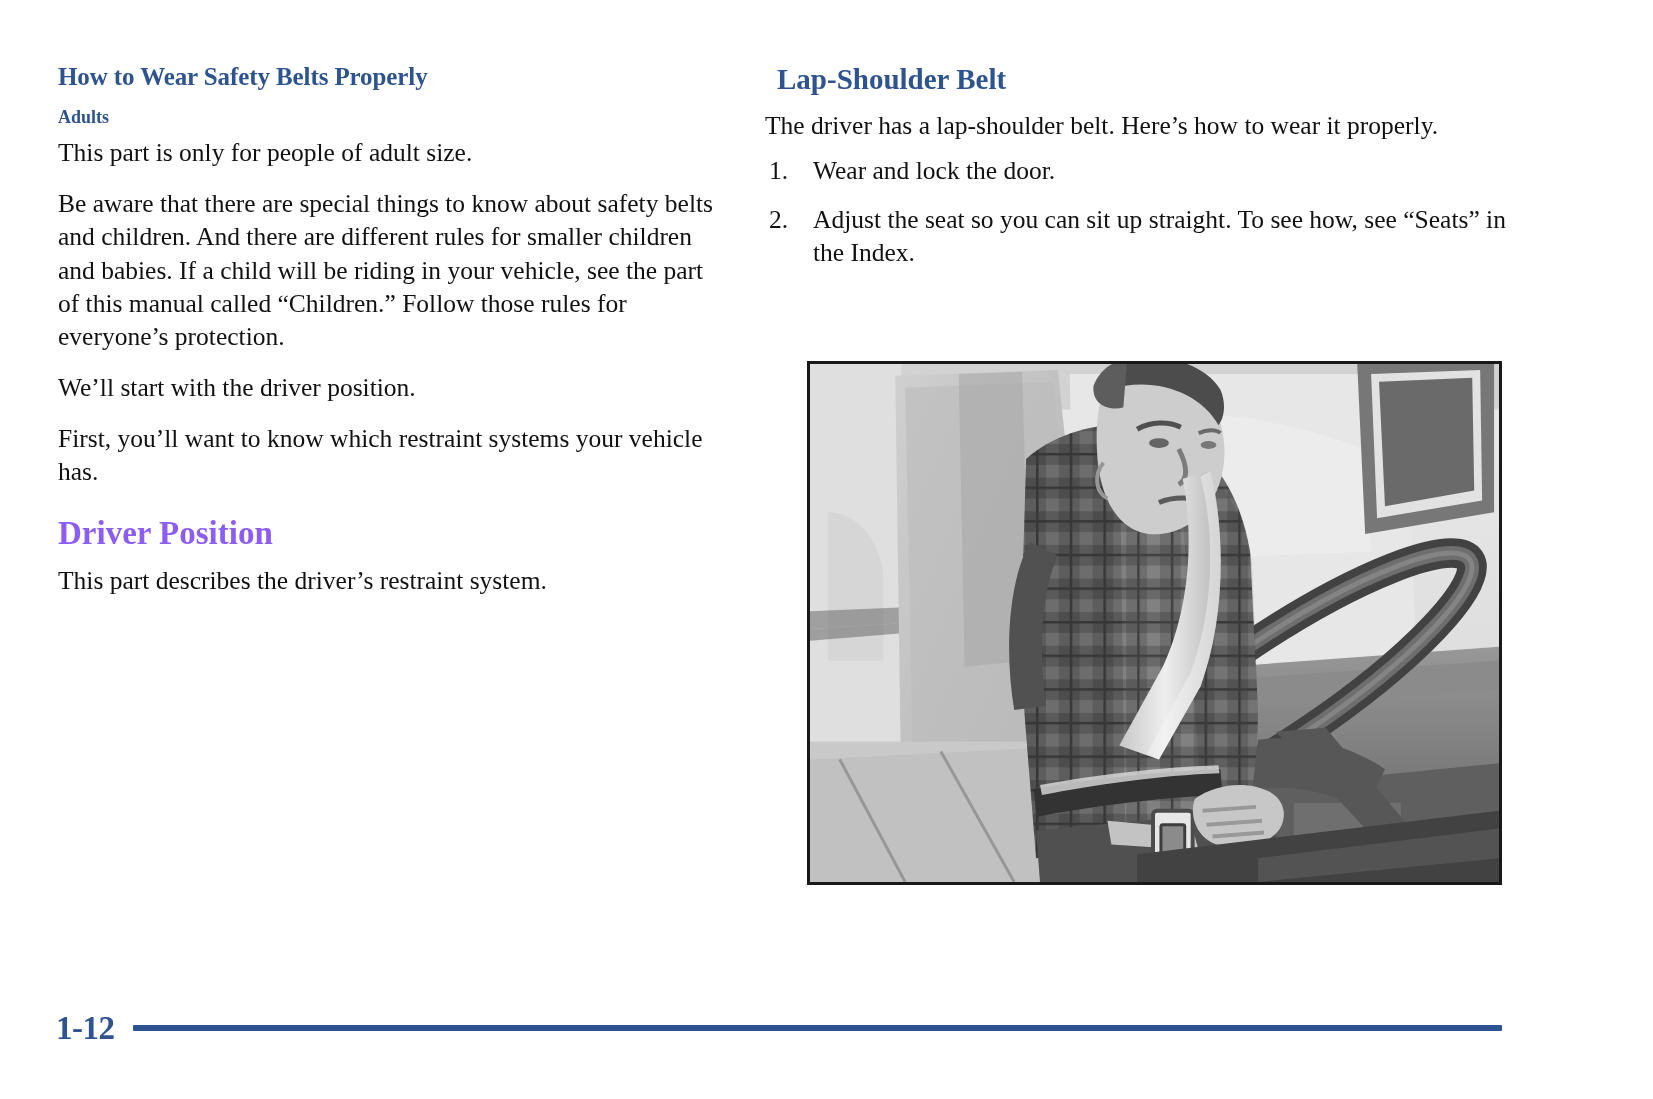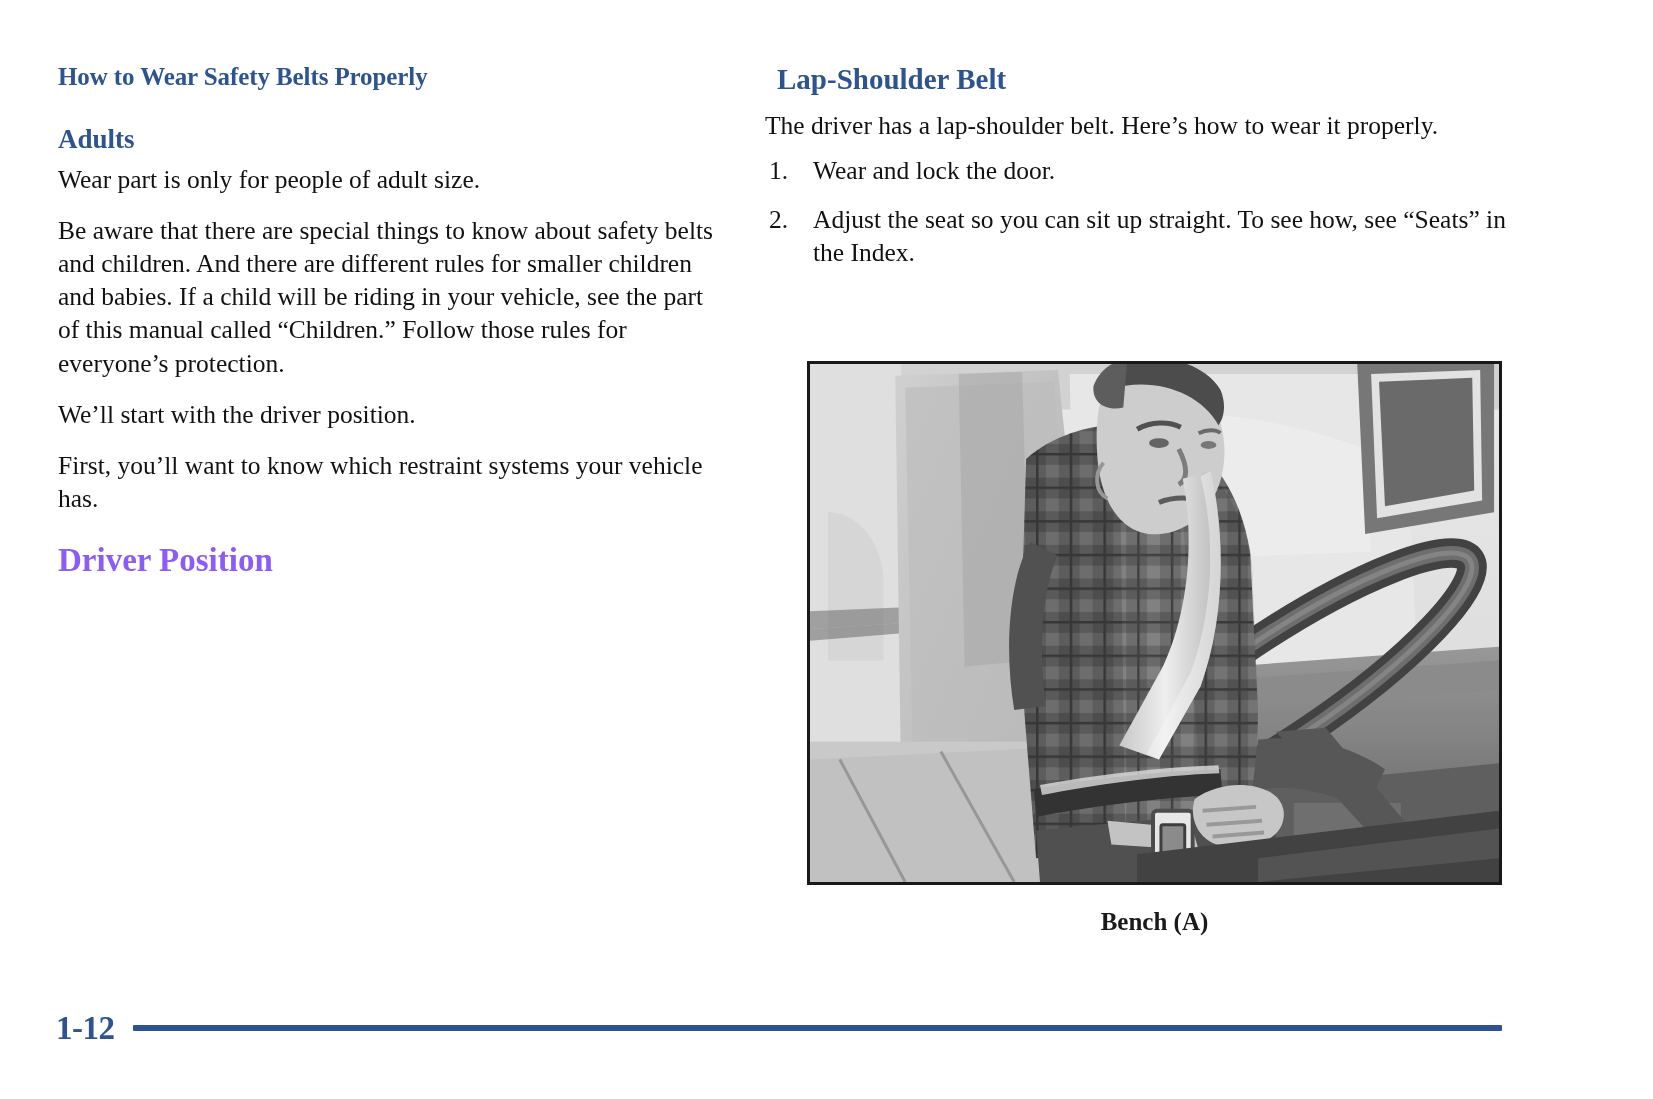--- a/index.html
+++ b/index.html
@@ -40,24 +40,24 @@
   
   h1.head-major {
     font-size: 25px;
     font-weight: bold;
     color: #2d5490;
     margin: 0 0 6px 0;
     line-height: 1.22;
     letter-spacing: -0.1px;
   }
   h2.head-sub {
-    font-size: 27px;
+    font-size: 18px;
     font-weight: bold;
     color: #2d5490;
-    margin: 30px 0 8px 0;
+    margin: 14px 0 8px 0;
     line-height: 1.2;
   }
   h2.head-section {
     font-size: 33px;
     font-weight: bold;
     color: #8b5cf6;
     margin: 26px 0 10px 0;
     line-height: 1.2;
   }
   h2.head-right {
@@ -159,30 +159,31 @@
 <body>
 
 <div class="page">
 
   <div class="col-left">
 
     <h1 class="head-major">How to Wear Safety Belts Properly</h1>
 
     <h2 class="head-sub">Adults</h2>
 
-    <p class="body">Wear part is only for people of adult size.</p>
+    <p class="body">This part is only for people of adult size.</p>
 
     <p class="body">Be aware that there are special things to know about safety belts and children. And there are different rules for smaller children and babies. If a child will be riding in your vehicle, see the part of this manual called “Children.” Follow those rules for everyone’s protection.</p>
 
     <p class="body">We’ll start with the driver position.</p>
 
     <p class="body">First, you’ll want to know which restraint systems your vehicle has.</p>
 
     <h2 class="head-section">Driver Position</h2>
 
+    <p class="body">This part describes the driver’s restraint system.</p>
   </div>
 
   <div class="col-right">
 
     <h2 class="head-right">Lap-Shoulder Belt</h2>
 
     <p class="body tight">The driver has a lap-shoulder belt. Here’s how to wear it properly.</p>
 
     <ol class="steps">
       <li>
@@ -327,20 +328,19 @@
 
           <path d="M330 496 L695 452 L695 524 L330 524 Z" fill="#3f3f3f"></path>
           <path d="M452 500 L695 470 L695 500 L452 524 Z" fill="#565656" opacity="0.8"></path>
 
           <rect x="0" y="0" width="695" height="524" fill="#7a7a7a" opacity="0.06"></rect>
         </g>
       </svg>
     </div>
   </div>
 
-  <div class="figure-caption">Bench (A)</div>
 
   <div class="footer">
     <span class="page-num">1-12</span>
     <span class="rule"></span>
   </div>
 
 </div>
 
 </body></html>

